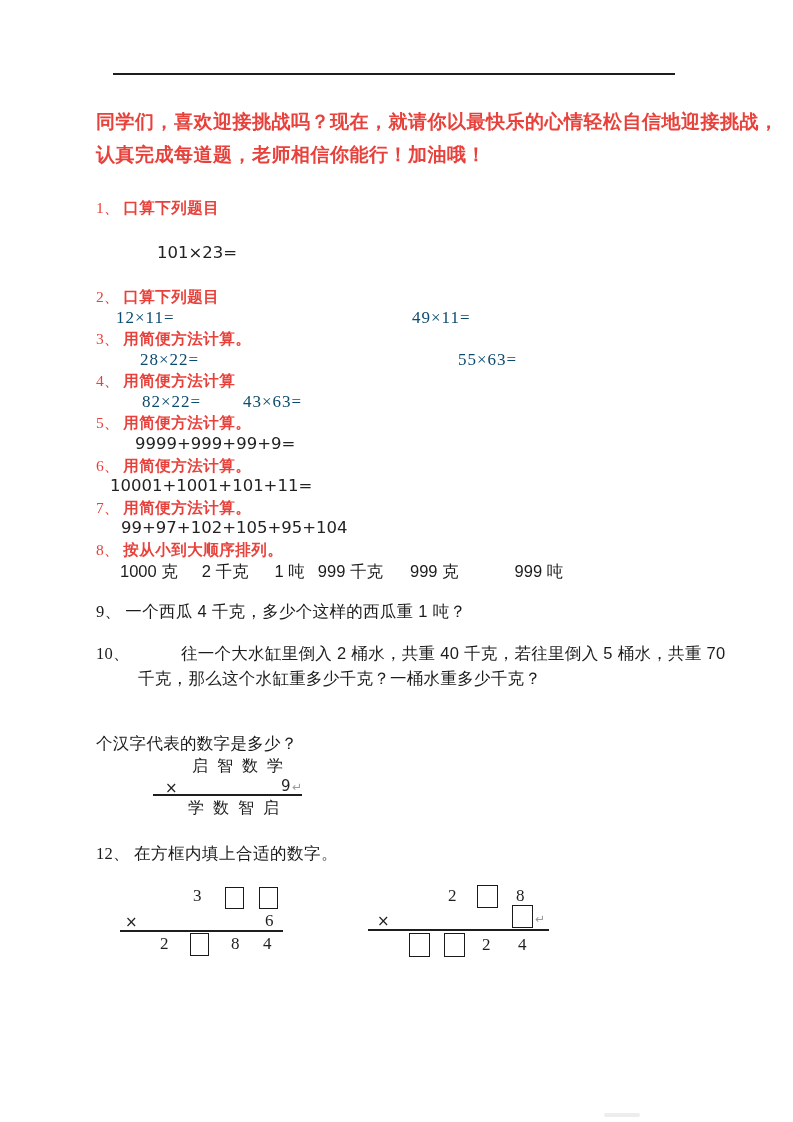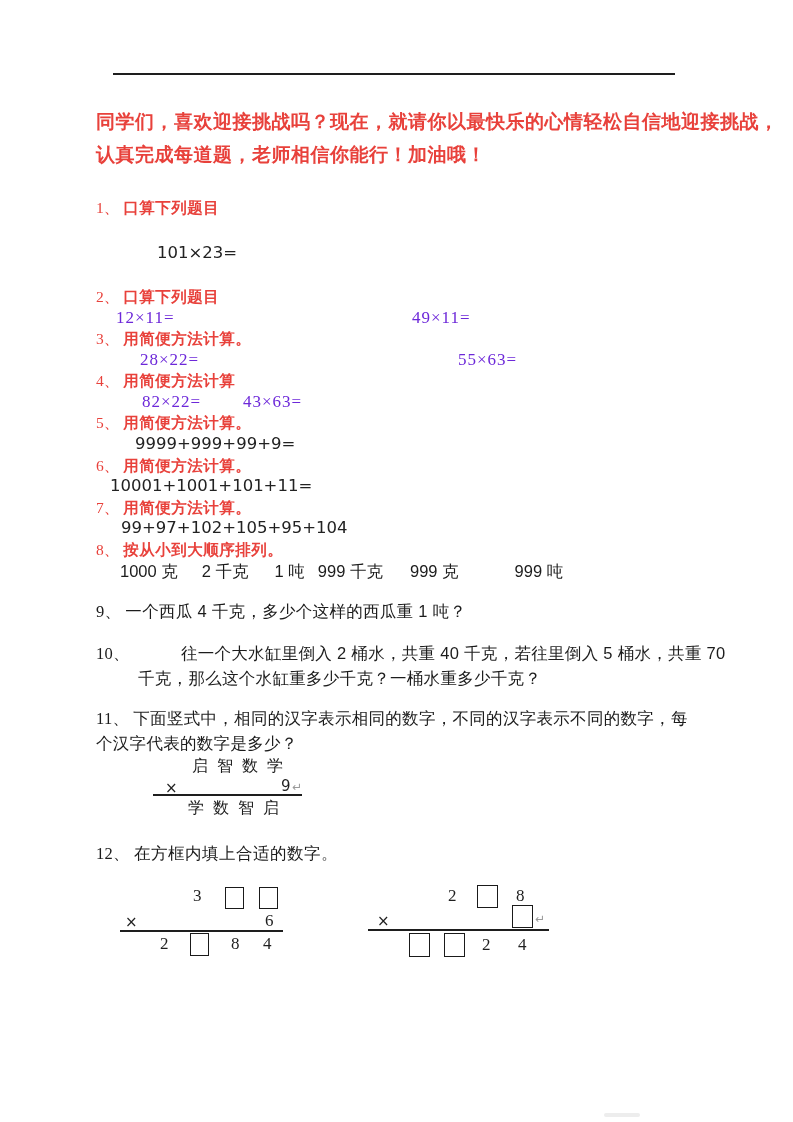--- a/index.html
+++ b/index.html
@@ -23,21 +23,21 @@
   }
   .qhead .qtitle{font-weight:bold;letter-spacing:.5px;}
   .red{color:#e8413b;}
   .black{color:#1c1c1c;}
   .math-sans{
     font-family:"DejaVu Sans","Liberation Sans",sans-serif;
     font-size:16.5px;color:#222;
   }
   .math-serif{
     font-family:"Liberation Serif","DejaVu Serif",serif;
-    font-size:17px;color:#6d28d9;letter-spacing:1px;
+    font-size:17px;color:#0c4a6e;letter-spacing:1px;
   }
   .prose{font-size:16.5px;color:#1c1c1c;letter-spacing:.3px;}
   .units-row{display:flex;font-size:16.5px;color:#1c1c1c;}
   .char-row{display:flex;gap:9px;font-size:16px;color:#1c1c1c;letter-spacing:0;}
   .vdigit{
     font-family:"Liberation Serif","DejaVu Serif",serif;
     font-size:17px;color:#1f1f1f;
   }
   .vtimes{font-size:15px;color:#1f1f1f;font-family:"DejaVu Sans",sans-serif;}
   .abox{
@@ -118,24 +118,20 @@
     <span class="qnum">9、</span>
     <span>一个西瓜 4 千克，多少个这样的西瓜重 1 吨？</span>
   </div>
 
   <div class="abs qhead black prose" style="left:96px;top:643px;gap:47px;">
     <span class="qnum">10、</span>
     <span>往一个大水缸里倒入 2 桶水，共重 40 千克，若往里倒入 5 桶水，共重 70</span>
   </div>
   <div class="abs prose" style="left:96px;top:668px;margin-left:42px;">千克，那么这个水缸重多少千克？一桶水重多少千克？</div>
 
-  <div class="abs qhead black prose" style="left:96px;top:708px;">
-    <span class="qnum">11、</span>
-    <span>下面竖式中，相同的汉字表示相同的数字，不同的汉字表示不同的数字，每</span>
-  </div>
   <div class="abs prose" style="left:96px;top:733px;">个汉字代表的数字是多少？</div>
 
   <div class="abs char-row" style="left:192px;top:756px;">
     <span>启</span>
     <span>智</span>
     <span>数</span>
     <span>学</span>
   </div>
   <div class="abs vtimes" style="left:165px;top:779px;">×</div>
   <div class="abs vdigit" style="left:281px;top:777px;font-family:'DejaVu Sans',sans-serif;font-size:15px;">9</div>

